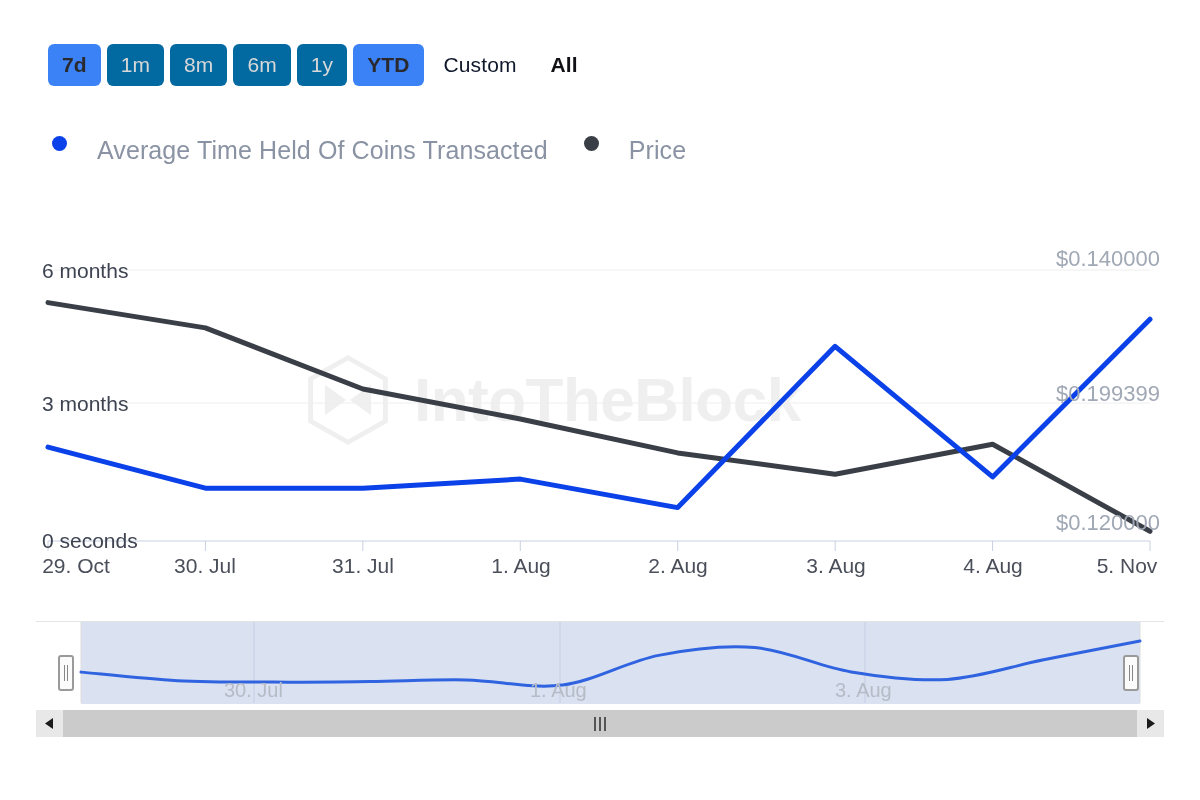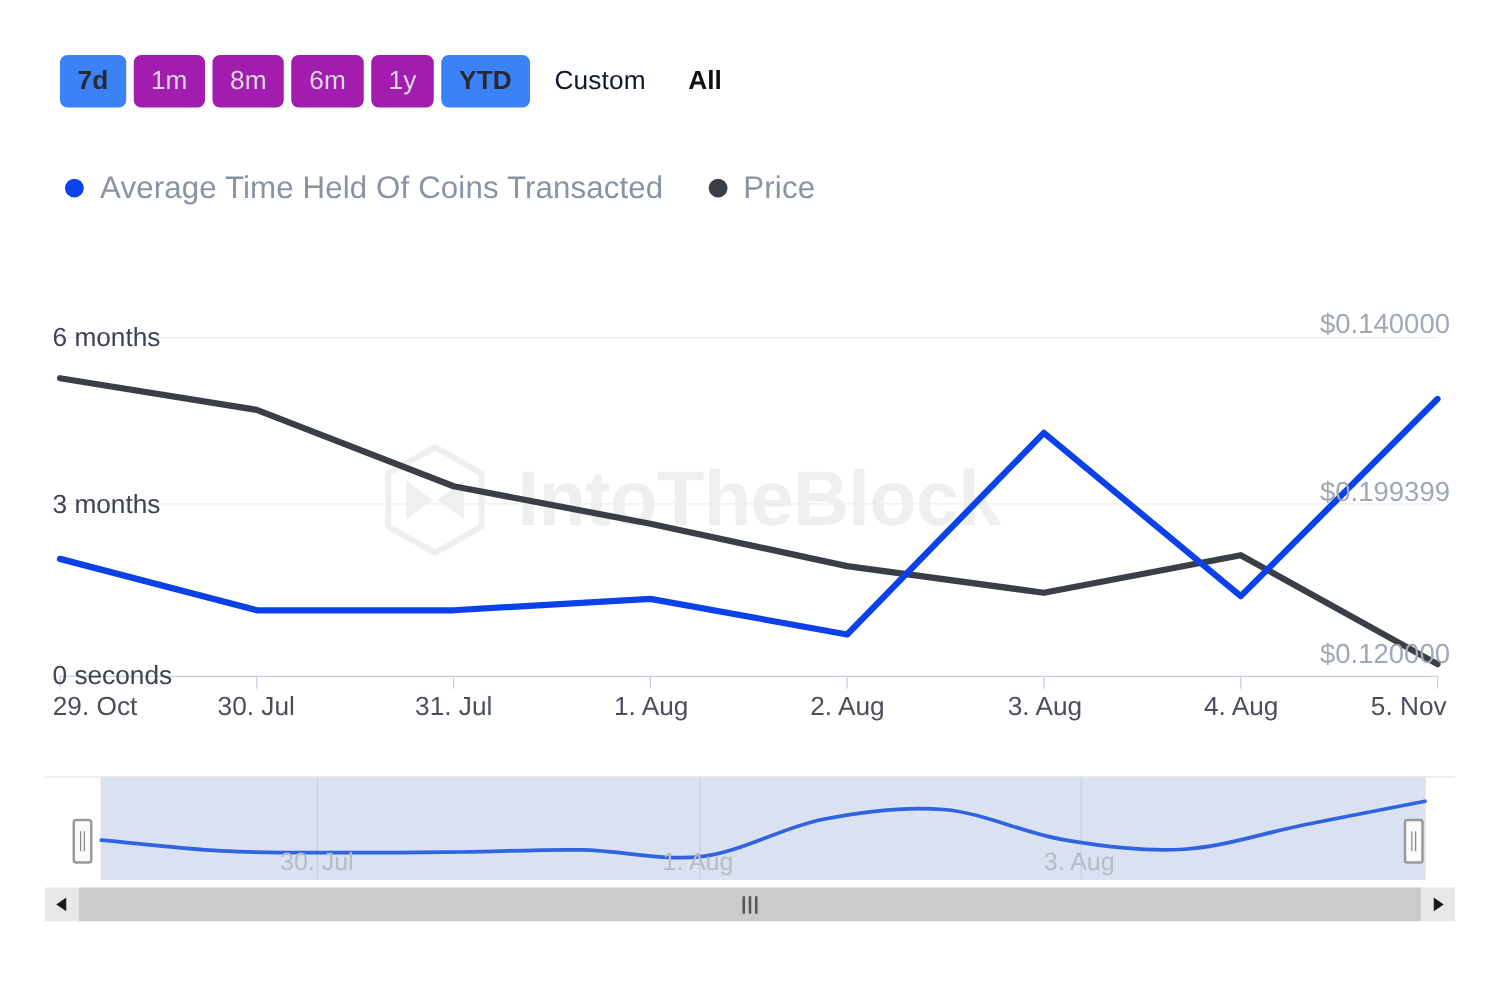--- a/index.html
+++ b/index.html
@@ -36,21 +36,21 @@
     letter-spacing: 0.1px;
     background: #3b82f6;
     color: #2a2a2e;
     font-weight: 700;
     cursor: pointer;
     white-space: nowrap;
   }
   .range-btn.disabled {
     color: #d8d8d8;
     font-weight: 400;
-    background: #a21caf;
+    background: #0369a1;
   }
   .range-btn.plain {
     background: transparent;
     font-weight: 400;
     color: #0f172a;
   }
   .range-btn.selected {
     background: transparent;
     color: #111115;
     font-weight: 700;
@@ -60,22 +60,22 @@
   #legend {
     position: absolute;
     left: 52px; top: 133px;
     display: flex;
     align-items: center;
     gap: 36px;
     height: 34px;
   }
   .legend-item {
     display: flex;
-    align-items: center;
-    gap: 13px;
+    align-items: flex-start;
+    gap: 30px;
     cursor: pointer;
   }
   .legend-dot {
     width: 15px; height: 15px;
     border-radius: 50%;
     flex: none;
   }
   .legend-label {
     font-size: 25px;
     color: #8a93a3;

